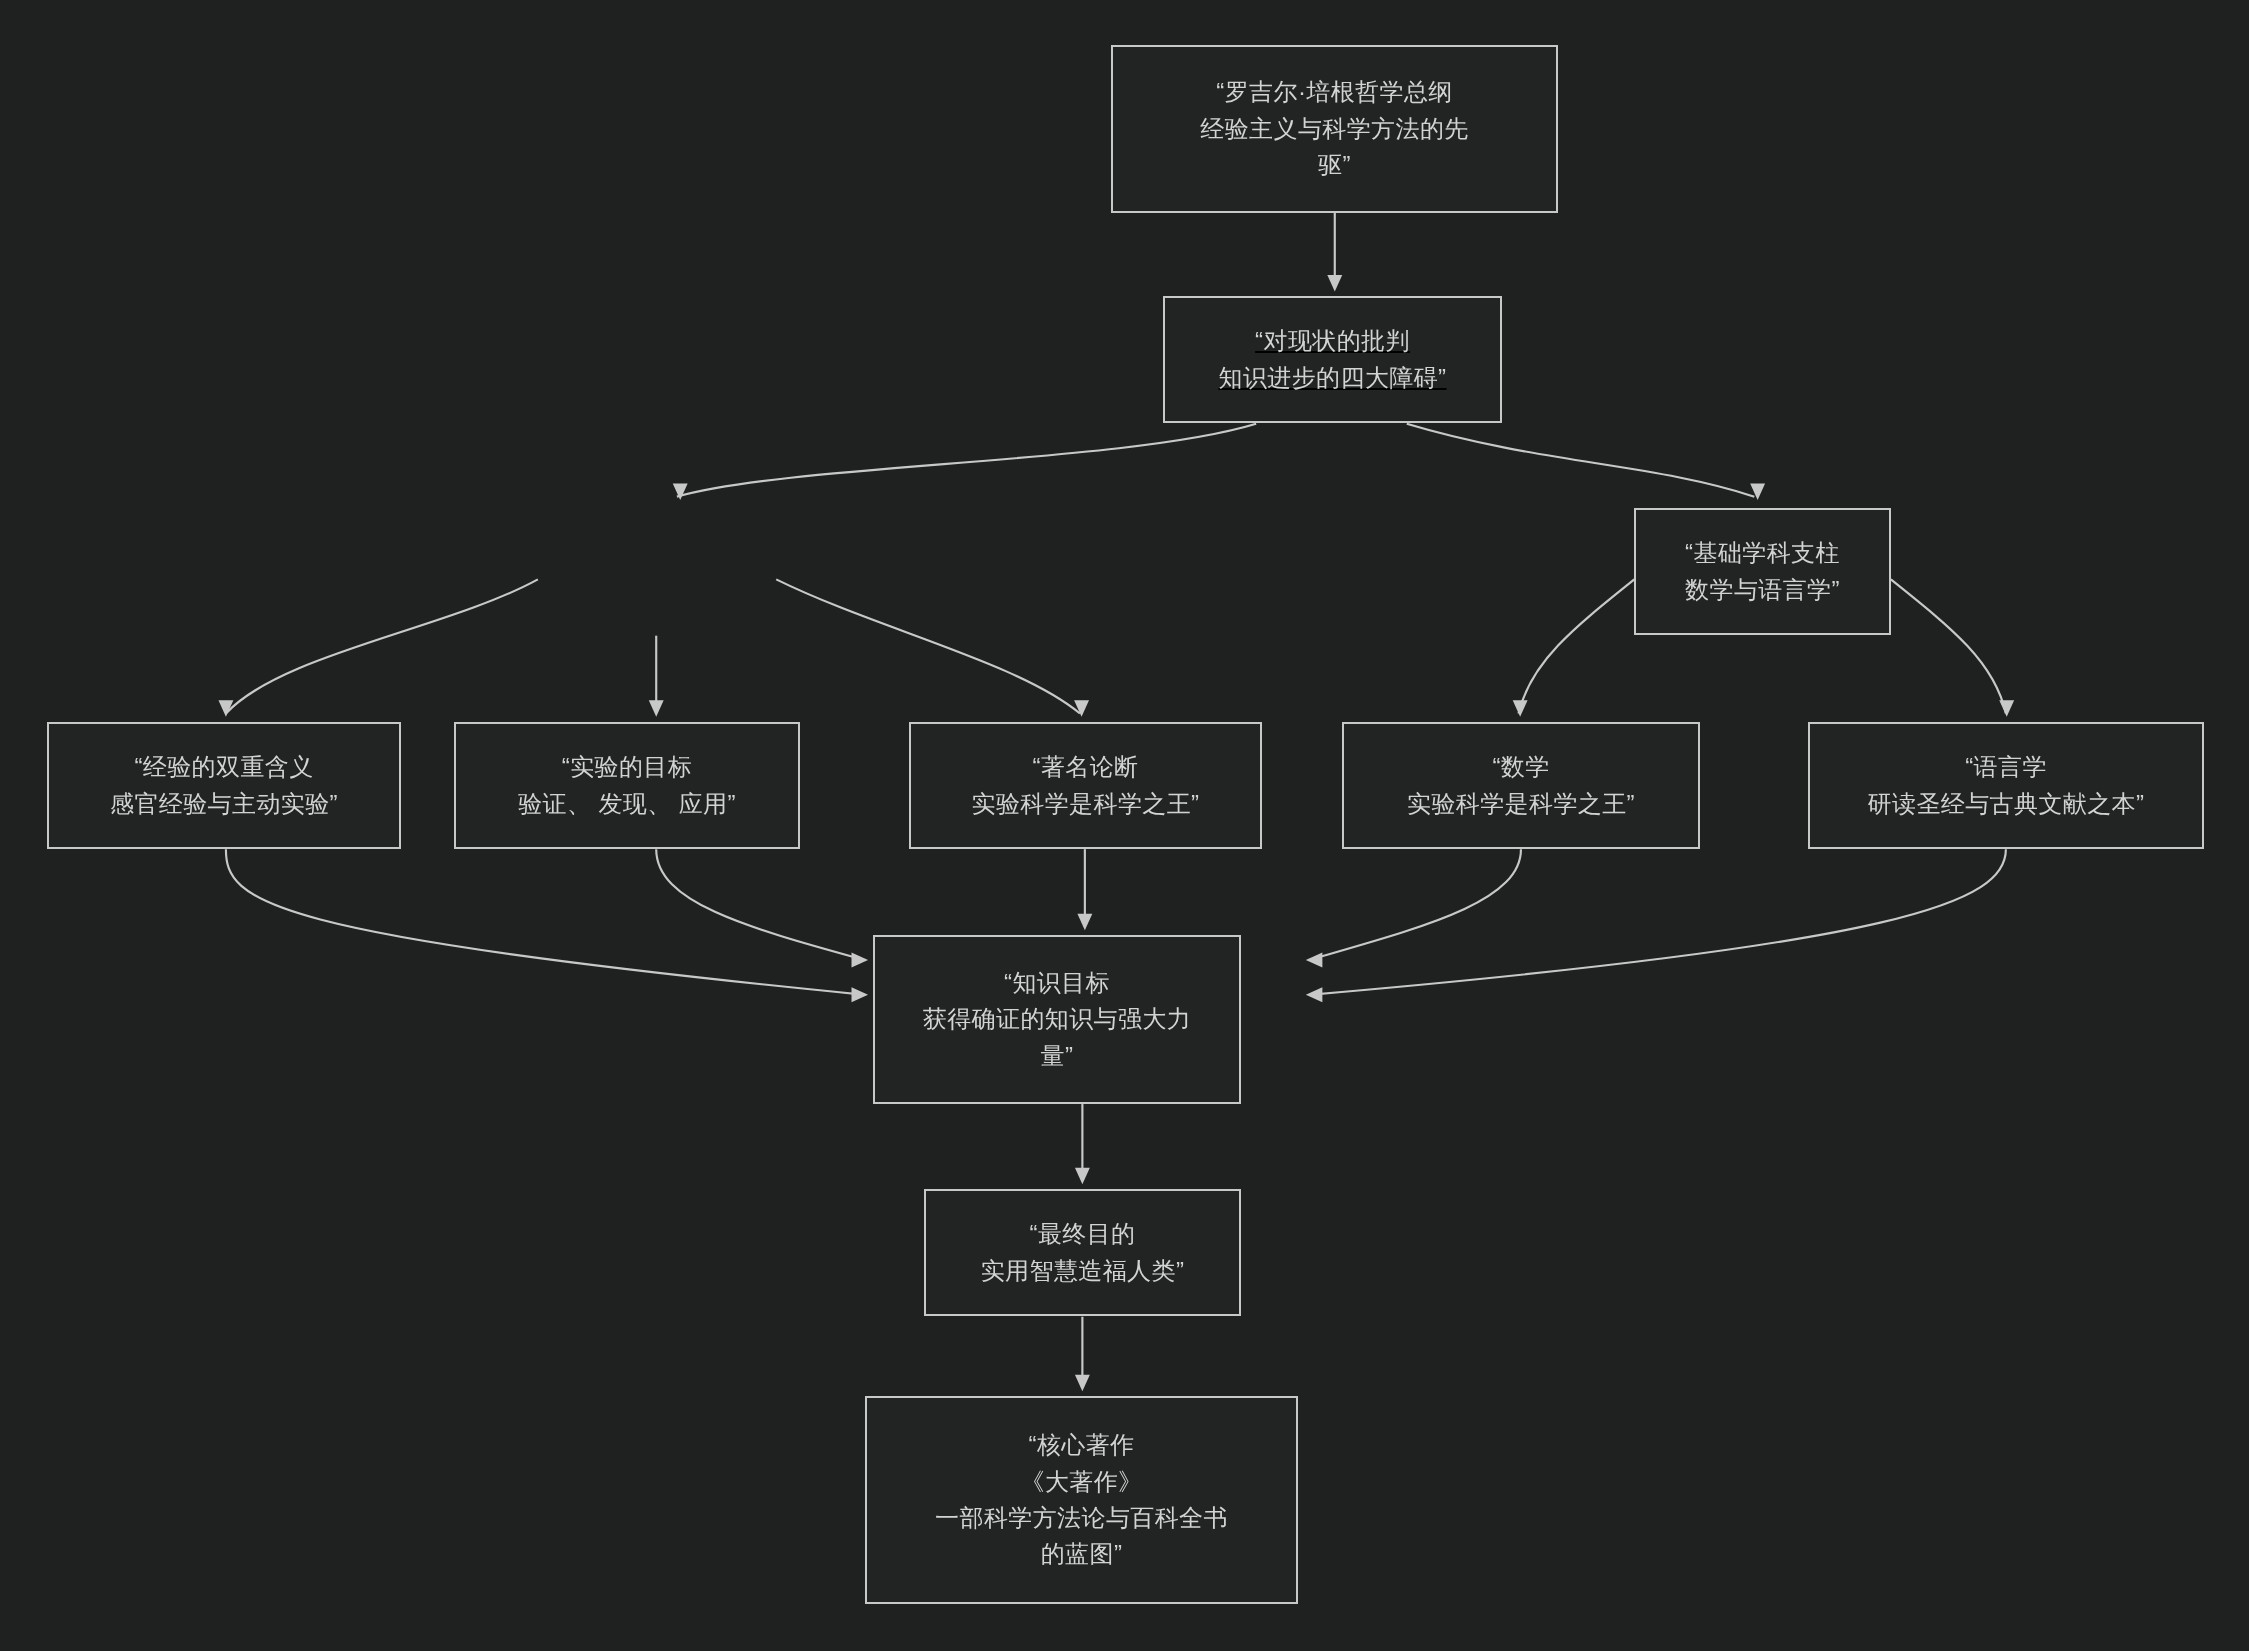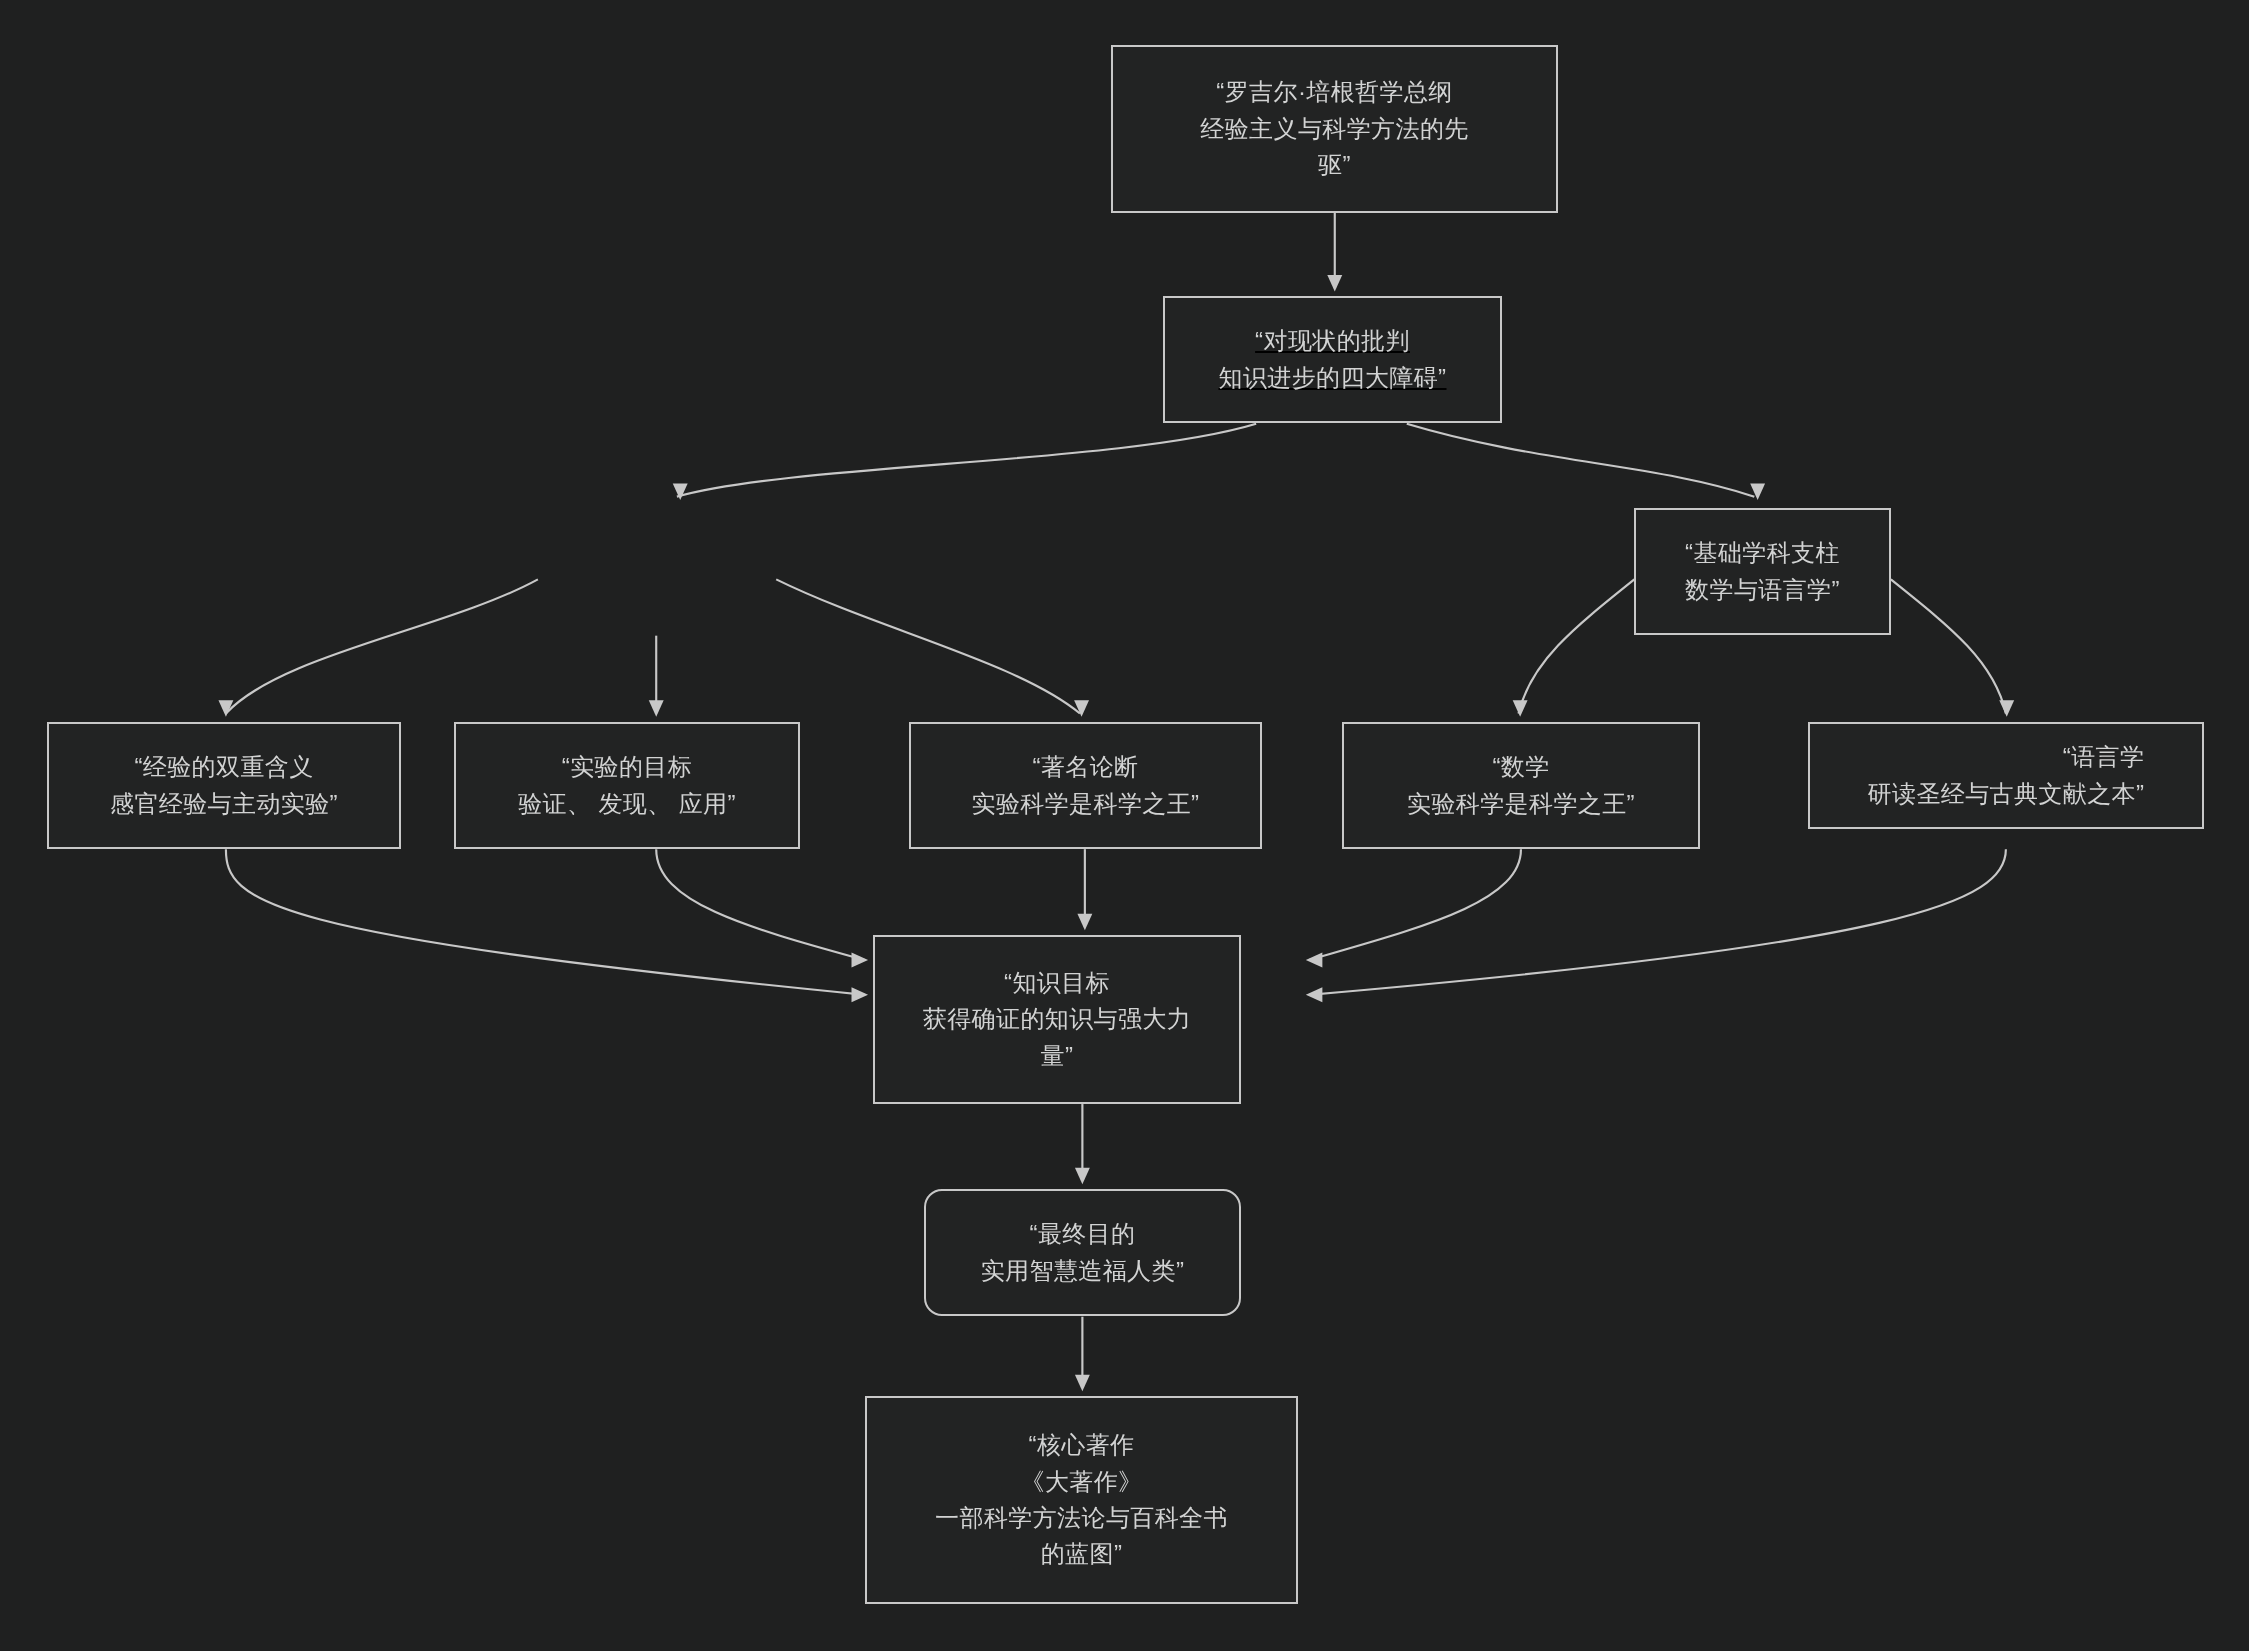--- a/index.html
+++ b/index.html
@@ -113,30 +113,30 @@
 验证、 发现、 应用”</div>
     </div>
     <div class="node" style="left: 909px; top: 722px; width: 353px; height: 127px;">
       <div class="node-label">“著名论断
 实验科学是科学之王”</div>
     </div>
     <div class="node" style="left: 1342px; top: 722px; width: 358px; height: 127px;">
       <div class="node-label">“数学
 实验科学是科学之王”</div>
     </div>
-    <div class="node" style="left: 1808px; top: 722px; width: 396px; height: 107px; text-align: right;">
+    <div class="node" style="left: 1808px; top: 722px; width: 396px; height: 127px;">
       <div class="node-label">“语言学
 研读圣经与古典文献之本”</div>
     </div>
     <div class="node" style="left: 873px; top: 935px; width: 368px; height: 169px;">
       <div class="node-label">“知识目标
 获得确证的知识与强大力
 量”</div>
     </div>
-    <div class="node" style="left: 924px; top: 1189px; width: 317px; height: 127px; border-radius: 18px;">
+    <div class="node" style="left: 924px; top: 1189px; width: 317px; height: 127px;">
       <div class="node-label">“最终目的
 实用智慧造福人类”</div>
     </div>
     <div class="node" style="left: 865px; top: 1396px; width: 433px; height: 208px;">
       <div class="node-label">“核心著作
 《大著作》
 一部科学方法论与百科全书
 的蓝图”</div>
     </div>
   </div>

